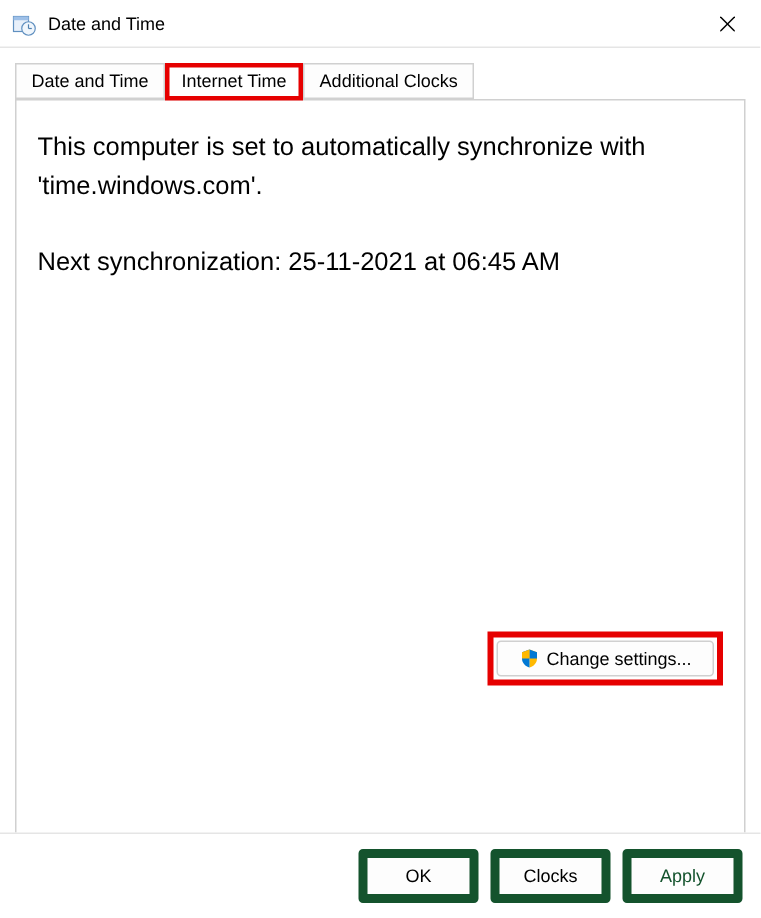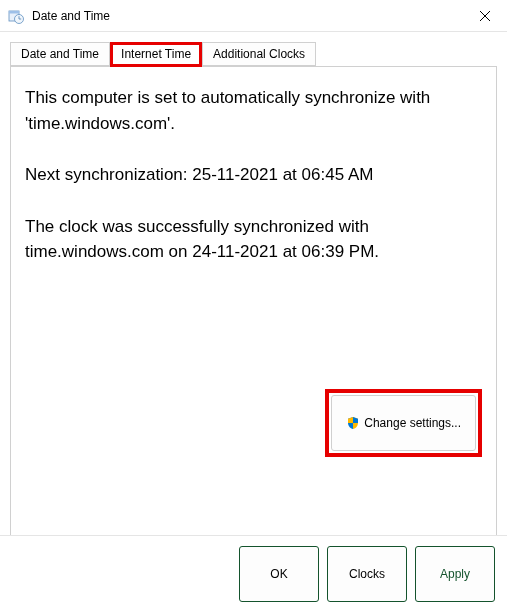--- a/index.html
+++ b/index.html
@@ -26,33 +26,33 @@
     .tab:not(.active) { border-bottom: 1px solid #d0d0d0; background: #fdfdfd; }
     .highlight-tab { border: 3px solid #e60000 !important; padding: 2px 8px; }
     .content {
       margin: 0 10px 10px 10px; border: 1px solid #d0d0d0; padding: 18px 14px 20px 14px;
       height: 500px; position: relative;
     }
     .para { font-size: 17px; color: #000; line-height: 1.5; margin-bottom: 26px; }
     .change-btn-wrap { position: absolute; right: 14px; bottom: 108px; }
     .highlight-btn { border: 4px solid #e60000; padding: 2px; display: inline-block; }
     .change-btn {
-      display: inline-flex; align-items: center; font-size: 12px; padding: 20px 14px;
+      display: inline-flex; align-items: center; font-size: 12px; padding: 4px 14px;
       background: #fdfdfd; border: 1px solid #d0d0d0; border-radius: 3px; cursor: pointer;
       gap: 4px;
     }
     .shield { width: 14px; height: 14px; }
     .footer {
       position: absolute; bottom: 0; left: 0; right: 0; padding: 10px 12px;
       display: flex; justify-content: flex-end; gap: 8px; border-top: 1px solid #e5e5e5;
       background: #fff;
     }
     .btn {
-      font-size: 12px; padding: 20px 0; width: 80px; text-align: center;
-      background: #fdfdfd; border: 1px solid #14532d; border-radius: 3px; cursor: pointer;
+      font-size: 12px; padding: 5px 0; width: 80px; text-align: center;
+      background: #fdfdfd; border: 6px solid #14532d; border-radius: 3px; cursor: pointer;
     }
     .btn.disabled { color: #14532d; cursor: default; }
   </style>
 </head>
 <body>
 
 <div class="titlebar">
   <svg class="titlebar-icon" viewBox="0 0 16 16">
     <rect x="1" y="3" width="10" height="10" fill="#e8f0fa" stroke="#6090c0" stroke-width="0.8"></rect>
     <rect x="1" y="3" width="10" height="2.5" fill="#9ec0e8"></rect>
@@ -71,21 +71,20 @@
 
 <div class="tabs">
   <div class="tab">Date and Time</div>
   <div class="tab active highlight-tab">Internet Time</div>
   <div class="tab">Additional Clocks</div>
 </div>
 
 <div class="content">
   <div class="para">This computer is set to automatically synchronize with 'time.windows.com'.</div>
   <div class="para">Next synchronization: 25-11-2021 at 06:45 AM</div>
-  <div class="para">The clock was successfully synchronized with time.windows.com on 24-11-2021 at 06:39 PM.</div>
 
   <div class="change-btn-wrap">
     <div class="highlight-btn">
       <div class="change-btn">
         <svg class="shield" viewBox="0 0 14 14">
           <path d="M7 1 L12 2.8 V7 C12 10 9.7 12.4 7 13 V1 Z" fill="#ffb900"></path>
           <path d="M7 1 L2 2.8 V7 C2 10 4.3 12.4 7 13 V1 Z" fill="#0078d4"></path>
           <path d="M7 1 L12 2.8 V7 H7 Z" fill="#0078d4"></path>
           <path d="M7 1 L2 2.8 V7 H7 Z" fill="#ffb900"></path>
         </svg>

